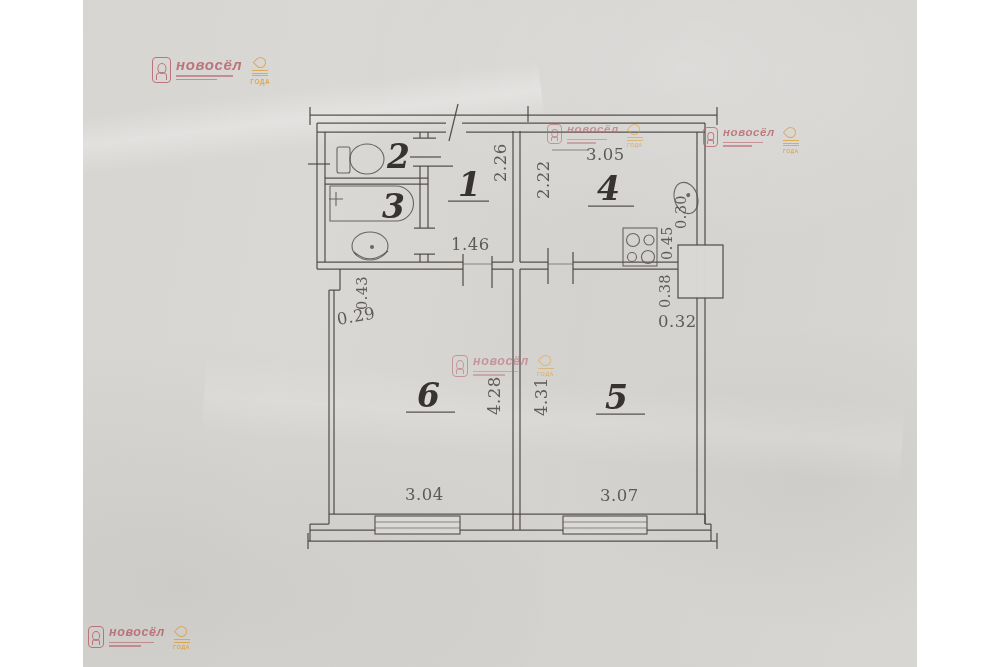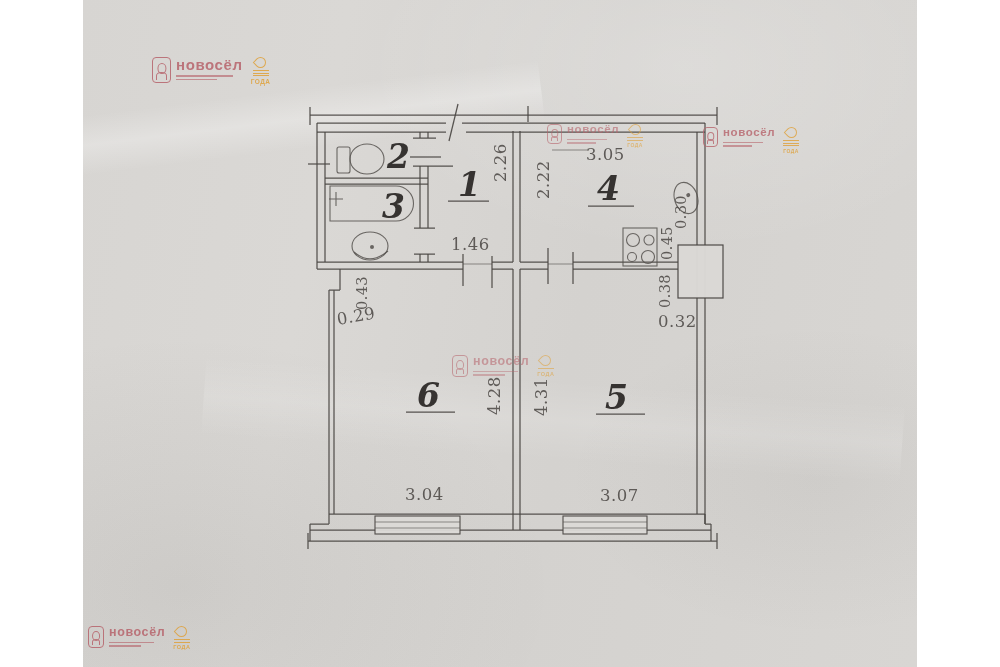--- a/index.html
+++ b/index.html
@@ -36,21 +36,21 @@
   svg .dim{font-size:16.5px;font-family:"DejaVu Serif",serif;letter-spacing:.5px;}
   svg .dim-s{font-size:14.5px;font-family:"DejaVu Serif",serif;letter-spacing:.4px;}
   svg .room{font-size:33px;font-style:italic;font-weight:bold;font-family:"DejaVu Serif",serif;fill:#2e2b29;opacity:.95;}
   
   .wm{position:absolute;display:flex;align-items:flex-start;gap:5px;color:#b7646c;}
   .wm-icon{border:1.6px solid currentColor;border-radius:4px;position:relative;flex:none;}
   .wm-icon::before{content:"";position:absolute;left:50%;top:22%;width:42%;height:38%;
     transform:translateX(-50%);border:1.3px solid currentColor;border-radius:50%;}
   .wm-icon::after{content:"";position:absolute;left:20%;right:20%;bottom:10%;height:26%;
     border:1.3px solid currentColor;border-bottom:none;border-radius:50% 50% 0 0;}
-  .wm-brand{font-family:"Liberation Sans",sans-serif;font-weight:bold;letter-spacing:.6px;line-height:1;}
+  .wm-brand{font-family:"Liberation Sans",sans-serif;font-weight:bold;letter-spacing:.6px;line-height:1;font-style:italic;}
   .wm-lines{margin-top:3px;}
   .wm-lines i{display:block;height:1.5px;background:currentColor;opacity:.75;margin-bottom:2px;}
   .wm-lines i:nth-child(1){width:86%;}
   .wm-lines i:nth-child(2){width:62%;}
   .wm-badge{display:flex;flex-direction:column;align-items:center;color:#dfa13a;margin-left:3px;}
   .wm-orn{width:9px;height:9px;border:1.4px solid currentColor;border-radius:50% 50% 50% 0;transform:rotate(45deg);margin-bottom:2px;}
   .wm-badge-lines i{display:block;height:1px;background:currentColor;margin-bottom:1.5px;}
   .wm-badge-lines i{width:16px;}
   .wm-goda{font-family:"Liberation Sans",sans-serif;font-weight:bold;letter-spacing:.5px;line-height:1;margin-top:1px;}
   

